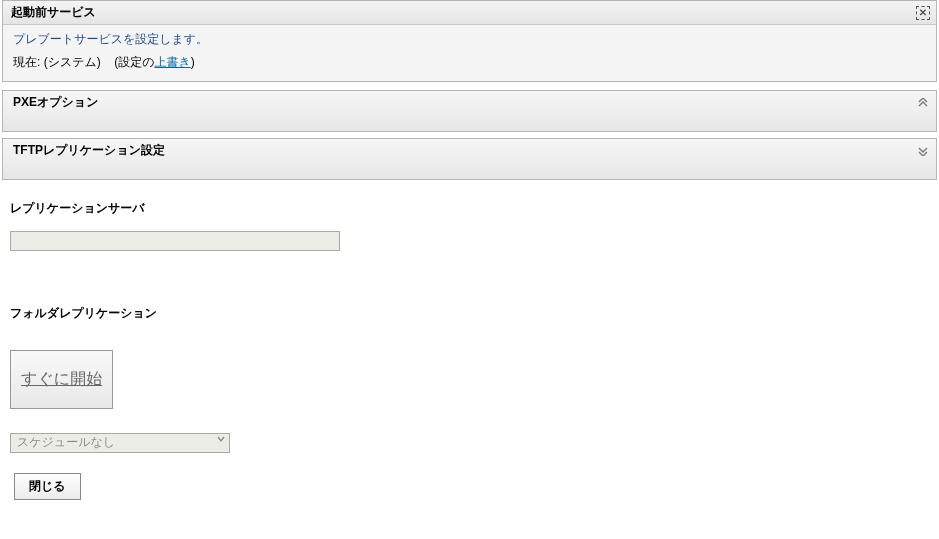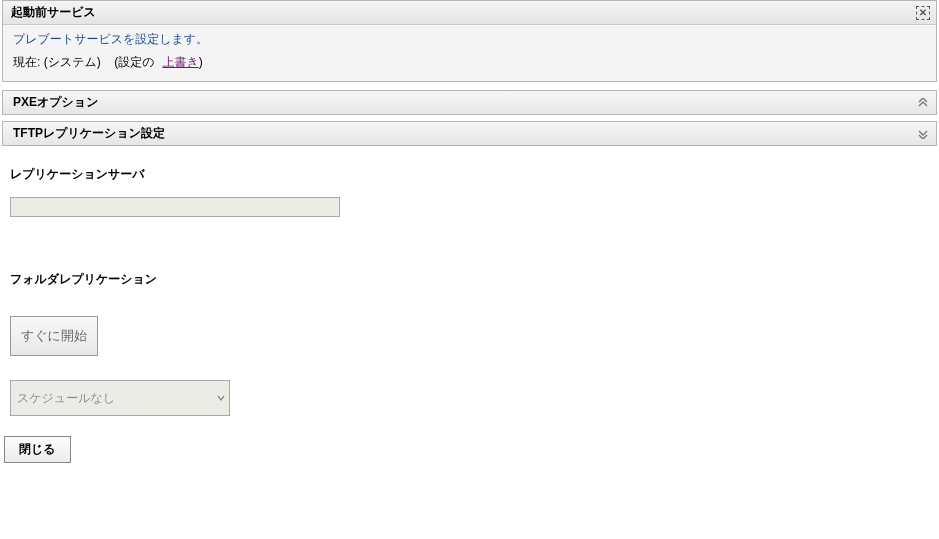--- a/index.html
+++ b/index.html
@@ -37,26 +37,26 @@
     color: #555;
     font-size: 10px;
     cursor: pointer;
   }
   .panel-body {
     background: #f4f4f4;
     padding: 6px 10px 10px 10px;
   }
   .desc-link { color: #1a4c8b; }
   .current-line { margin-top: 6px; }
-  .overwrite-link { color: #701a75; text-decoration: underline; cursor: pointer; padding-left: 8px; }
+  .overwrite-link { color: #0369a1; text-decoration: underline; cursor: pointer; }
   .section-header {
     background: linear-gradient(#f6f6f6, #e6e6e6);
     border: 1px solid #b5b5b5;
     margin: 0 2px 6px 2px;
-    padding: 3px 6px 3px 10px;
+    padding: 3px 6px 20px 10px;
     font-weight: bold;
     display: flex;
     justify-content: space-between;
     align-items: center;
   }
   .chevron {
     width: 14px;
     height: 14px;
     display: flex;
     align-items: center;
@@ -75,51 +75,51 @@
   .field-label { margin: 6px 0; }
   .text-input {
     width: 330px;
     height: 20px;
     background: #ecece7;
     border: 1px solid #aaa;
   }
   .btn {
     background: linear-gradient(#f8f8f8,#e8e8e8);
     border: 1px solid #999;
-    padding: 10px 10px;
+    padding: 18px 10px;
     font-family: inherit;
-    font-size: 13px;
+    font-size: 16px;
     color: #666;
     cursor: pointer;
+    text-decoration: underline;
   }
   .btn-close {
     background: linear-gradient(#fdfdfd,#ececec);
     border: 1px solid #888;
     padding: 4px 14px;
     font-family: inherit;
     font-size: 12px;
     font-weight: bold;
     cursor: pointer;
   }
   .select-disabled {
     width: 220px;
-    height: 36px;
+    height: 20px;
     border: 1px solid #a8a8a8;
     background: #ecece7;
     color: #8a8a8a;
     display: flex;
-    align-items: center;
     justify-content: space-between;
     padding: 0 4px 0 6px;
   }
   .select-disabled .chev { color:#888; font-size:10px; }
   .row { display: flex; align-items: center; gap: 6px; }
   .spacer-lg { height: 46px; }
   .spacer-md { height: 24px; }
-  .footer { padding: 10px 14px 10px 4px; }
+  .footer { padding: 10px 14px 10px 14px; }
 </style>
 </head>
 <body>
 
 <div class="panel">
   <div class="panel-header">
     <span class="title">起動前サービス</span>
     <span class="close-box">✕</span>
   </div>
   <div class="panel-body">

